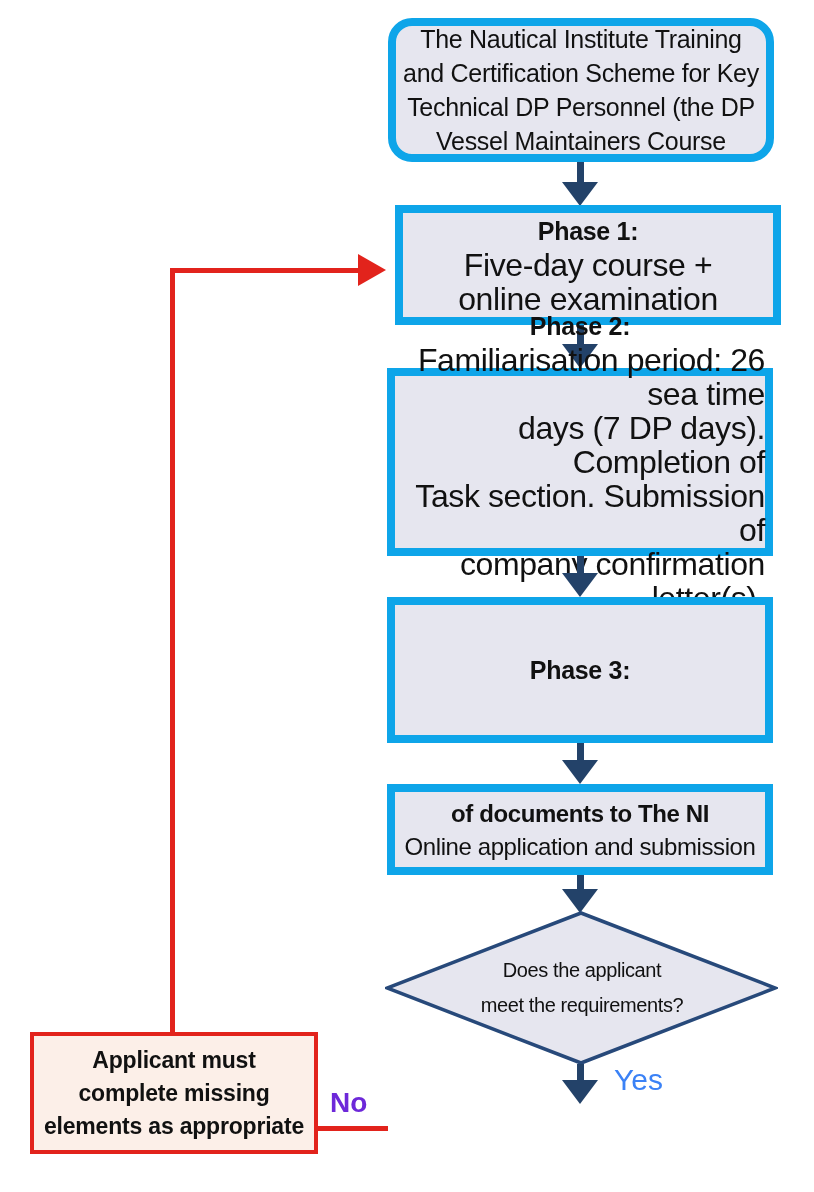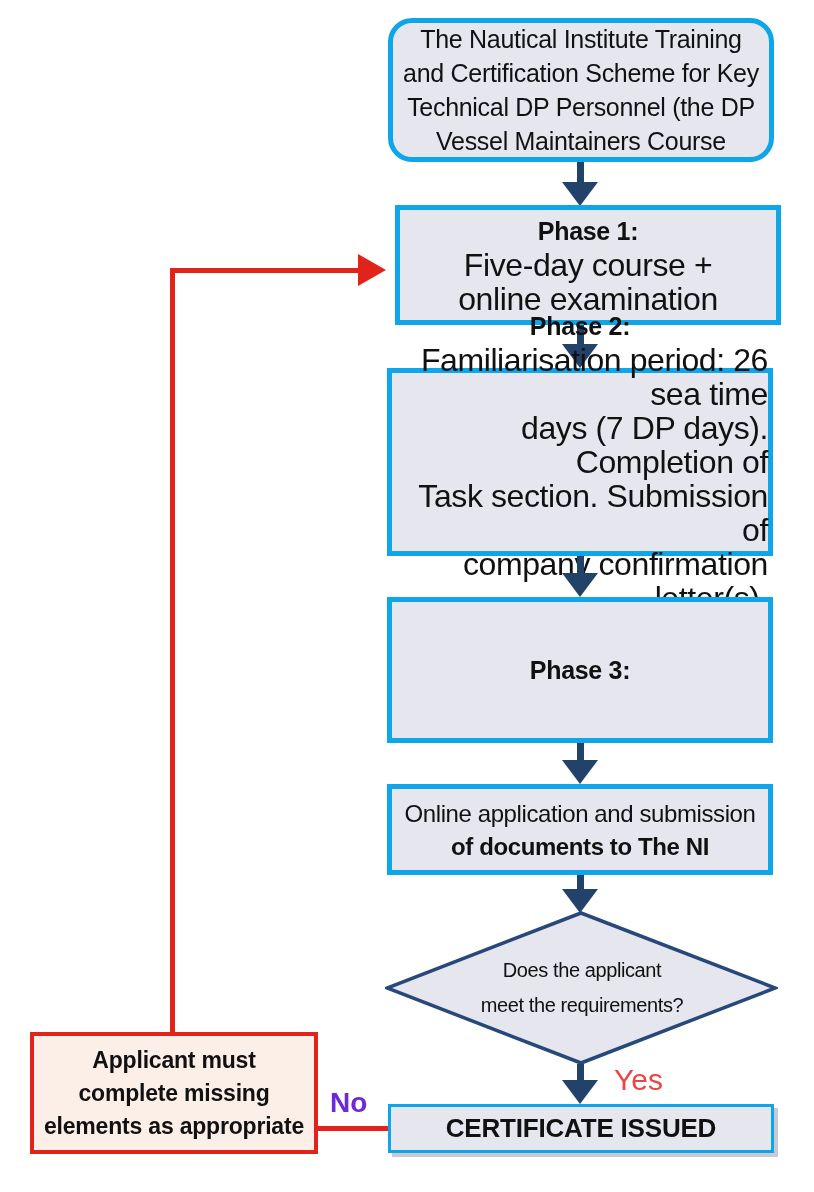--- a/index.html
+++ b/index.html
@@ -8,21 +8,21 @@
     width:814px;height:1192px;
     background:#ffffff;
     font-family:"Liberation Sans","DejaVu Sans",sans-serif;
     color:#111111;
     overflow:hidden;
   }
   .box{
     position:absolute;
     box-sizing:border-box;
     background:#E6E6EF;
-    border:5px solid #0ea5e9;
+    border:8px solid #0ea5e9;
     display:flex;
     flex-direction:column;
     align-items:center;
     justify-content:center;
     text-align:center;
   }
   .box .txt{white-space:pre-line;}
   .rounded{border-radius:24px;}
   .start-text{font-size:25px;line-height:34px;letter-spacing:-0.3px;}
   .phase-title{font-size:25px;line-height:34px;font-weight:bold;letter-spacing:-0.3px;}
@@ -50,21 +50,21 @@
   }
   
   .redline{position:absolute;background:#E2231C;}
   .red-arrowhead{
     position:absolute;width:0;height:0;
     border-top:16px solid transparent;
     border-bottom:16px solid transparent;
     border-left:28px solid #E2231C;
   }
   .flow-label{position:absolute;white-space:nowrap;}
-  .yes-label{color:#ef4444;font-size:30px;}
+  .yes-label{color:#3b82f6;font-size:30px;}
   .no-label{color:#6d28d9;font-size:28px;font-weight:bold;}
   .diamond-svg{position:absolute;left:385px;top:910px;}
   .diamond-text{
     position:absolute;left:420px;top:950px;width:324px;height:76px;
     display:flex;align-items:center;justify-content:center;
     text-align:center;font-size:20px;line-height:35px;letter-spacing:-0.4px;
     white-space:pre-line;
   }
 </style>
 </head>
@@ -111,44 +111,41 @@
   <div class="box" style="left:387px;top:597px;width:386px;height:146px;">
     <div class="txt phase-title">Phase 3:</div>
   </div>
 
   <div class="varrow" style="left:562px;top:743px;height:41px;">
     <div class="stem"></div>
     <div class="head"></div>
   </div>
 
   <div class="box" style="left:387px;top:784px;width:386px;height:91px;">
+    <div class="txt app-line2">of documents to The NI</div>
     <div class="txt app-line1">Online application and submission</div>
-    <div class="txt app-line2">of documents to The NI</div>
   </div>
 
   <div class="varrow" style="left:562px;top:875px;height:38px;">
     <div class="stem"></div>
     <div class="head"></div>
   </div>
 
   <svg class="diamond-svg" width="393" height="156" viewBox="0 0 393 156">
     <polygon points="196,3 390,78 196,153 2,78" fill="#E6E6EF" stroke="#27497A" stroke-width="3.5" stroke-linejoin="miter"></polygon>
   </svg>
   <div class="diamond-text">Does the applicant
 meet the requirements?</div>
 
   <div class="varrow" style="left:562px;top:1064px;height:40px;">
     <div class="stem"></div>
     <div class="head"></div>
   </div>
   <div class="flow-label yes-label" style="left:614px;top:1063px;">Yes</div>
 
-  <div class="box cert-box" style="left:388px;top:1104px;width:386px;height:49px;">
-    <div class="txt cert-text">CERTIFICATE ISSUED</div>
-  </div>
 
   <div class="redline" style="left:316px;top:1126px;width:72px;height:5px;"></div>
   <div class="flow-label no-label" style="left:330px;top:1087px;">No</div>
 
   <div class="box red-box" style="left:30px;top:1032px;width:288px;height:122px;">
     <div class="txt">Applicant must
 complete missing
 elements as appropriate</div>
   </div>
 

